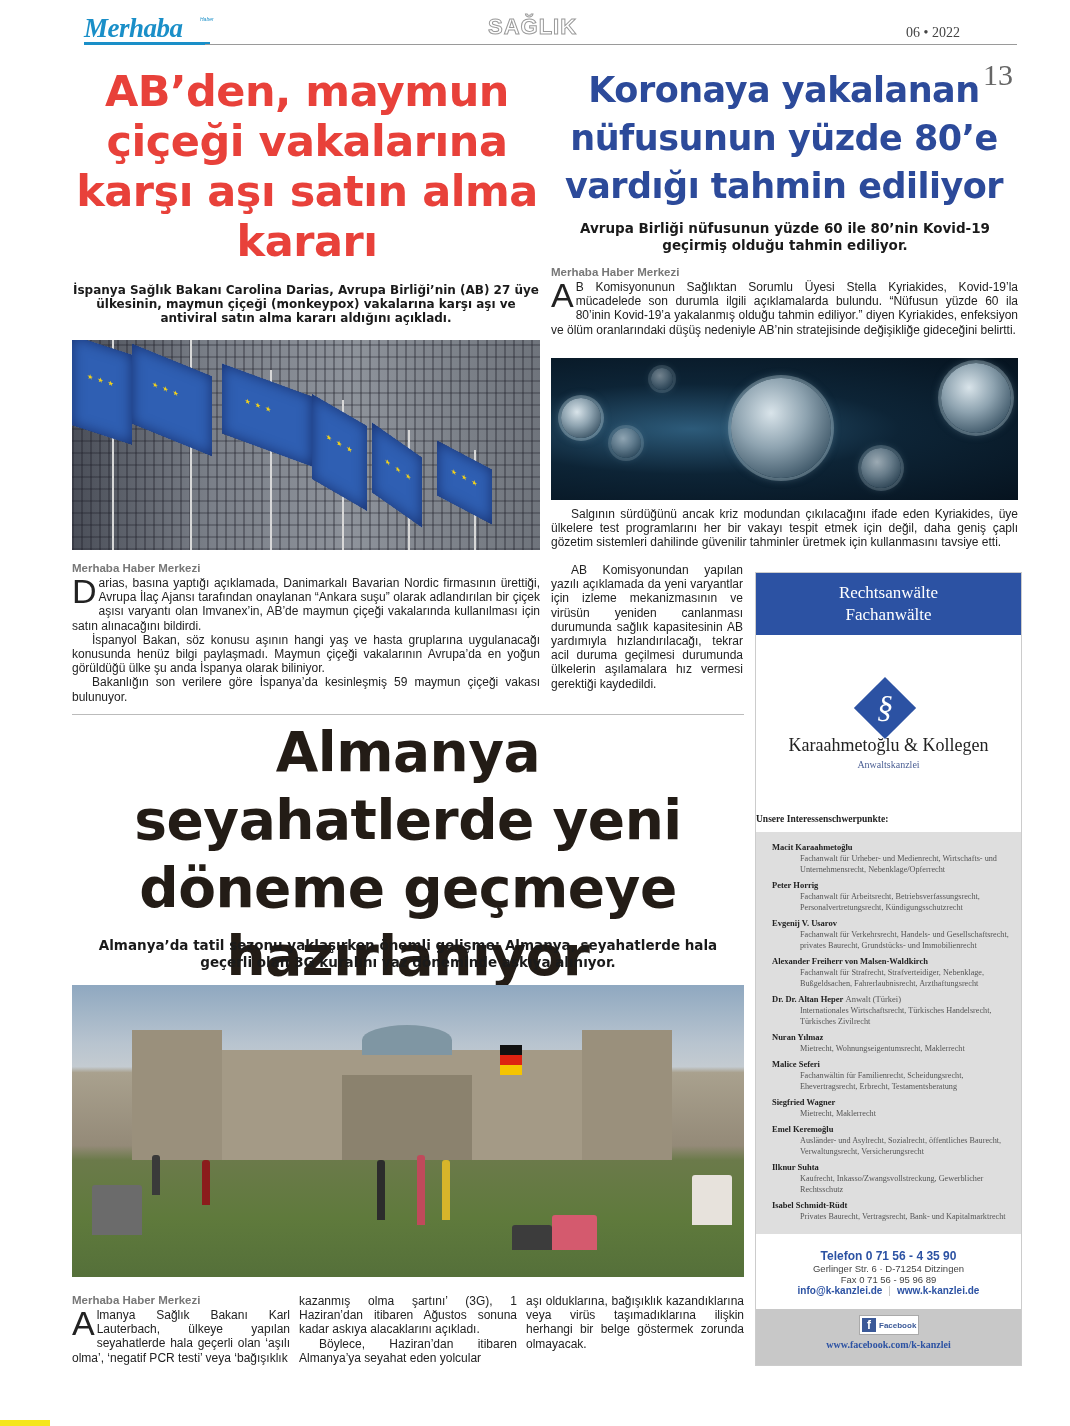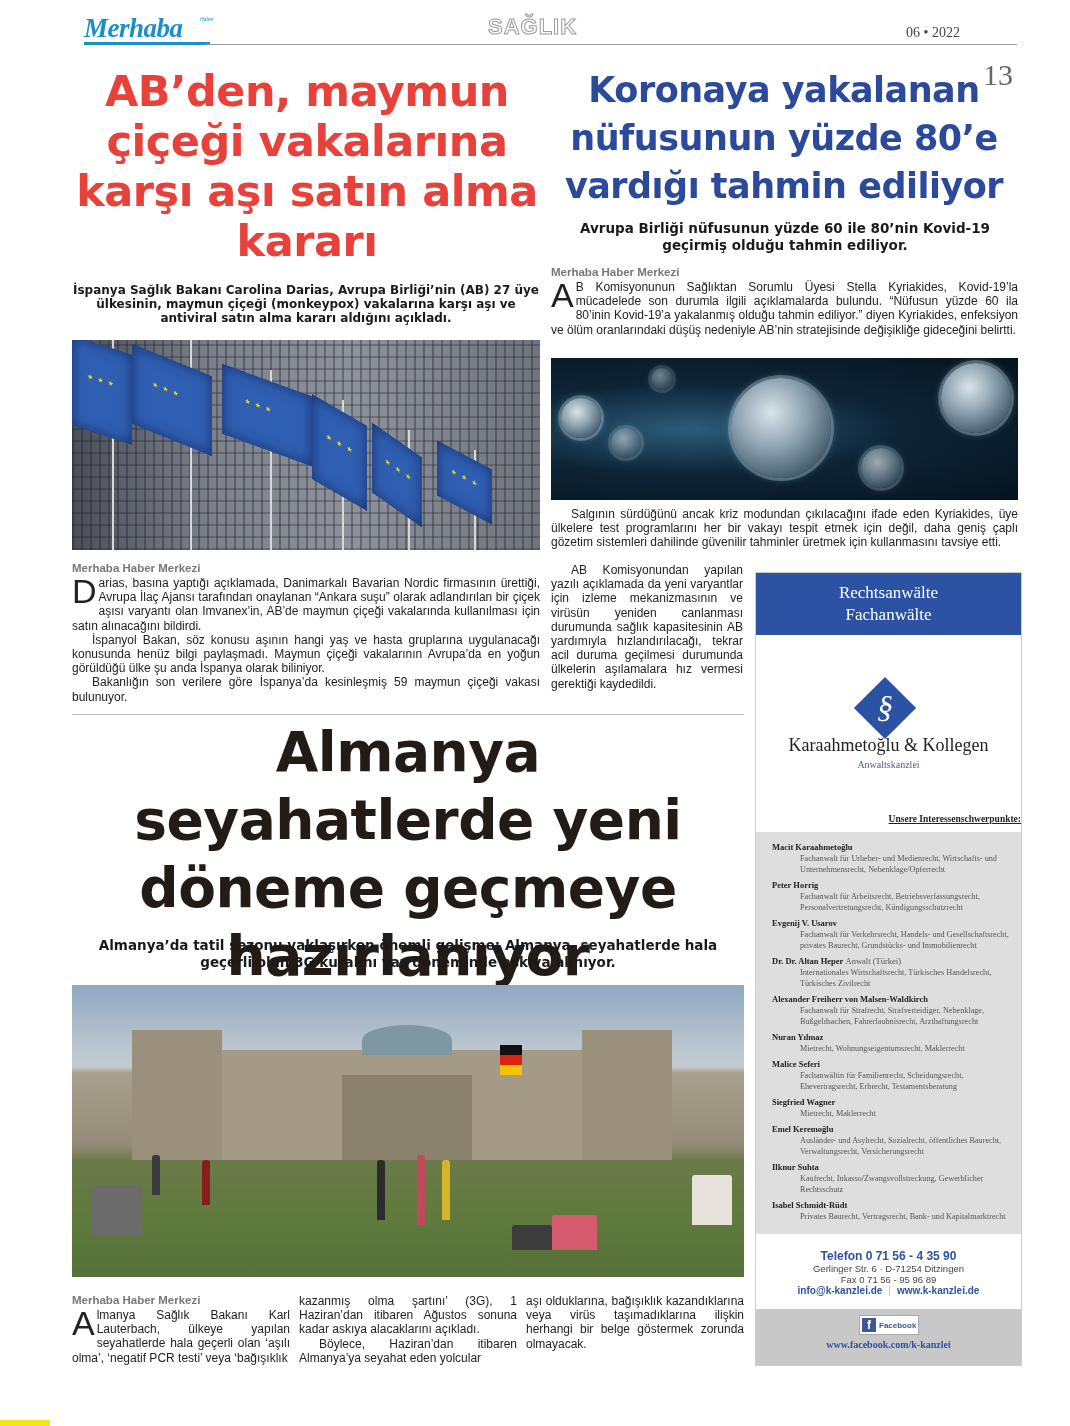--- a/index.html
+++ b/index.html
@@ -51,21 +51,21 @@
   
   .rule-h { height:1px; background:#bbb; }
 
   
   .ad { left:755px; top:572px; width:265px; height:792px; border:1px solid #ccc; background:#fff; }
   .ad-head { position:absolute; left:0; top:0; width:265px; height:62px; background:#2c52a3; color:#fff; text-align:center; font-family:"Liberation Serif", serif; font-size:17px; line-height:22px; padding-top:9px; box-sizing:border-box; }
   .ad-logo { position:absolute; left:107px; top:113px; width:44px; height:44px; transform:rotate(45deg); background:#2c52a3; }
   .ad-logo-s { position:absolute; left:121px; top:116px; color:#fff; font-family:"Liberation Serif", serif; font-size:32px; font-style:italic; }
   .ad-firm { position:absolute; left:0; top:162px; width:265px; text-align:center; font-family:"Liberation Serif", serif; font-size:18px; color:#222; }
   .ad-firm-sub { position:absolute; left:0; top:186px; width:265px; text-align:center; font-family:"Liberation Serif", serif; font-size:10px; color:#4a5e93; }
-  .ad-interests { position:absolute; left:0; top:241px; width:265px; text-align:right; font-family:"Liberation Serif", serif; font-weight:bold; font-size:9.5px; color:#222;text-decoration:underline; }
+  .ad-interests { position:absolute; left:0; top:241px; width:265px; text-align:left; font-family:"Liberation Serif", serif; font-weight:bold; font-size:9.5px; color:#222; }
   .ad-list { position:absolute; left:0; top:259px; width:265px; height:402px; background:#dedede; padding:10px 8px 0 16px; box-sizing:border-box; }
   .lawyer { margin-bottom:5px; font-family:"Liberation Serif", serif; }
   .lawyer-name { font-size:8.5px; font-weight:bold; color:#222; line-height:11px; }
   .lawyer-name span { font-weight:normal; color:#555; }
   .lawyer-area { font-size:8.2px; color:#555; line-height:11px;margin-left:28px; }
   .ad-contact { position:absolute; left:0; top:676px; width:265px; text-align:center; font-family:Liberation Sans, sans-serif; }
   .ad-phone { font-size:12px; font-weight:bold; color:#2c52a3; }
   .ad-addr { font-size:9.5px; color:#444; line-height:11px; }
   .ad-links { font-size:10px; font-weight:bold; color:#2c52a3; }
   .ad-links .sep { color:#bbb; font-weight:normal; margin:0 6px; }
@@ -191,26 +191,26 @@
       </div>
       <div class="lawyer">
         <div class="lawyer-name"><b>Peter Horrig</b></div>
         <div class="lawyer-area">Fachanwalt für Arbeitsrecht, Betriebsverfassungsrecht, Personalvertretungsrecht, Kündigungsschutzrecht</div>
       </div>
       <div class="lawyer">
         <div class="lawyer-name"><b>Evgenij V. Usarov</b></div>
         <div class="lawyer-area">Fachanwalt für Verkehrsrecht, Handels- und Gesellschaftsrecht, privates Baurecht, Grundstücks- und Immobilienrecht</div>
       </div>
       <div class="lawyer">
+        <div class="lawyer-name"><b>Alexander Freiherr von Malsen-Waldkirch</b></div>
+        <div class="lawyer-area">Fachanwalt für Strafrecht, Strafverteidiger, Nebenklage, Bußgeldsachen, Fahrerlaubnisrecht, Arzthaftungsrecht</div>
+      </div>
+      <div class="lawyer">
         <div class="lawyer-name"><b>Dr. Dr. Altan Heper</b> <span>Anwalt (Türkei)</span></div>
         <div class="lawyer-area">Internationales Wirtschaftsrecht, Türkisches Handelsrecht, Türkisches Zivilrecht</div>
-      </div>
-      <div class="lawyer">
-        <div class="lawyer-name"><b>Alexander Freiherr von Malsen-Waldkirch</b></div>
-        <div class="lawyer-area">Fachanwalt für Strafrecht, Strafverteidiger, Nebenklage, Bußgeldsachen, Fahrerlaubnisrecht, Arzthaftungsrecht</div>
       </div>
       <div class="lawyer">
         <div class="lawyer-name"><b>Nuran Yılmaz</b></div>
         <div class="lawyer-area">Mietrecht, Wohnungseigentumsrecht, Maklerrecht</div>
       </div>
       <div class="lawyer">
         <div class="lawyer-name"><b>Malice Seferi</b></div>
         <div class="lawyer-area">Fachanwältin für Familienrecht, Scheidungsrecht, Ehevertragsrecht, Erbrecht, Testamentsberatung</div>
       </div>
       <div class="lawyer">

